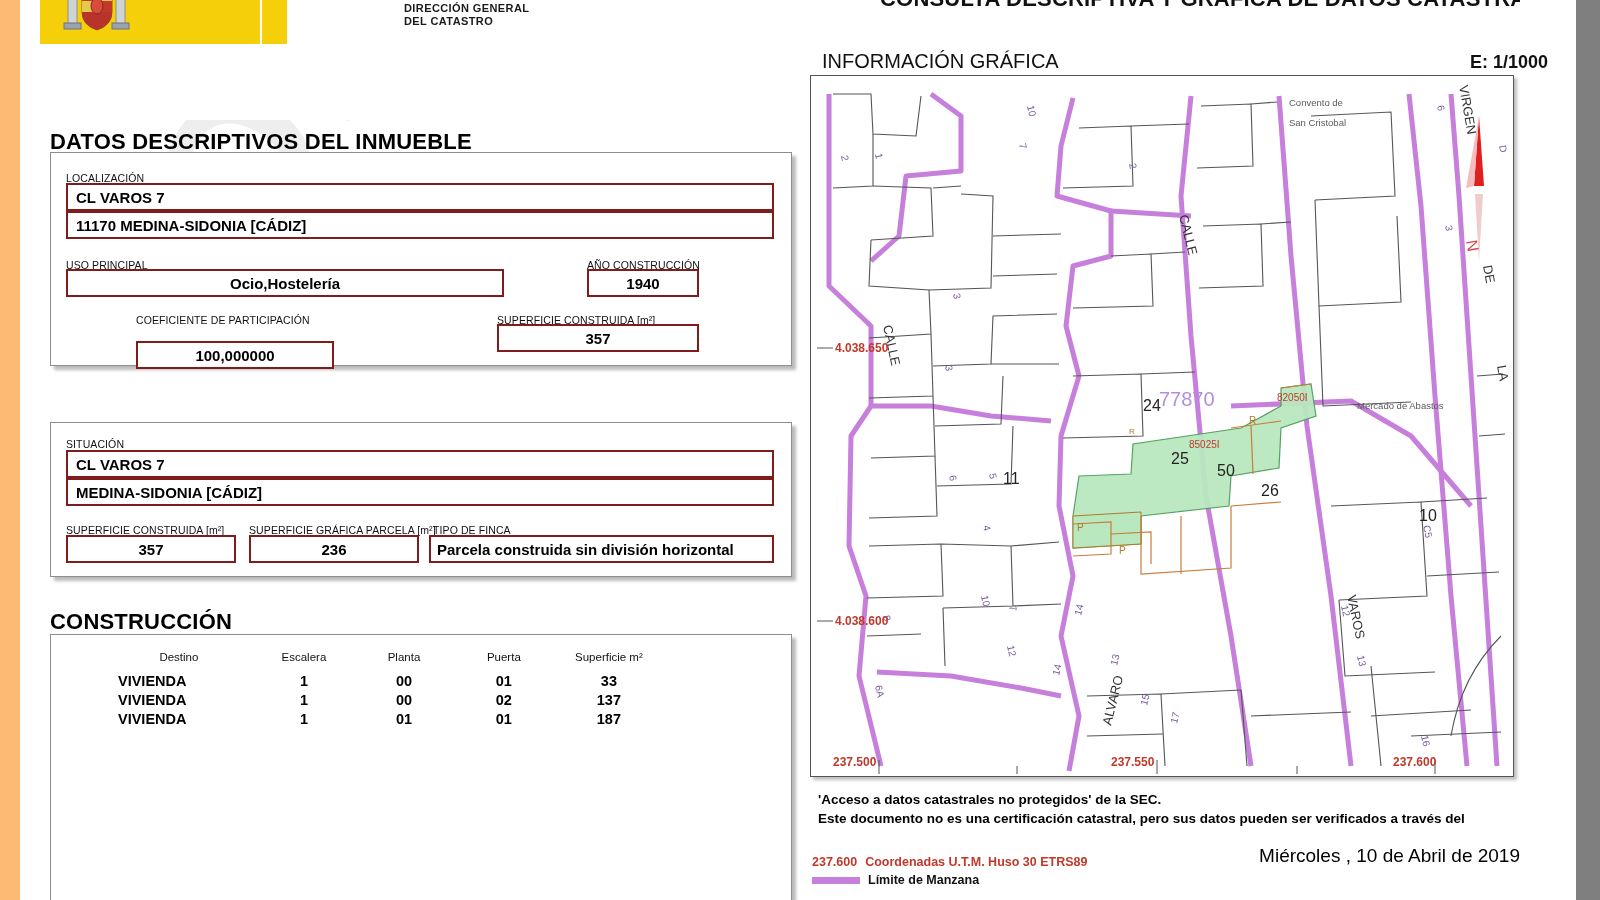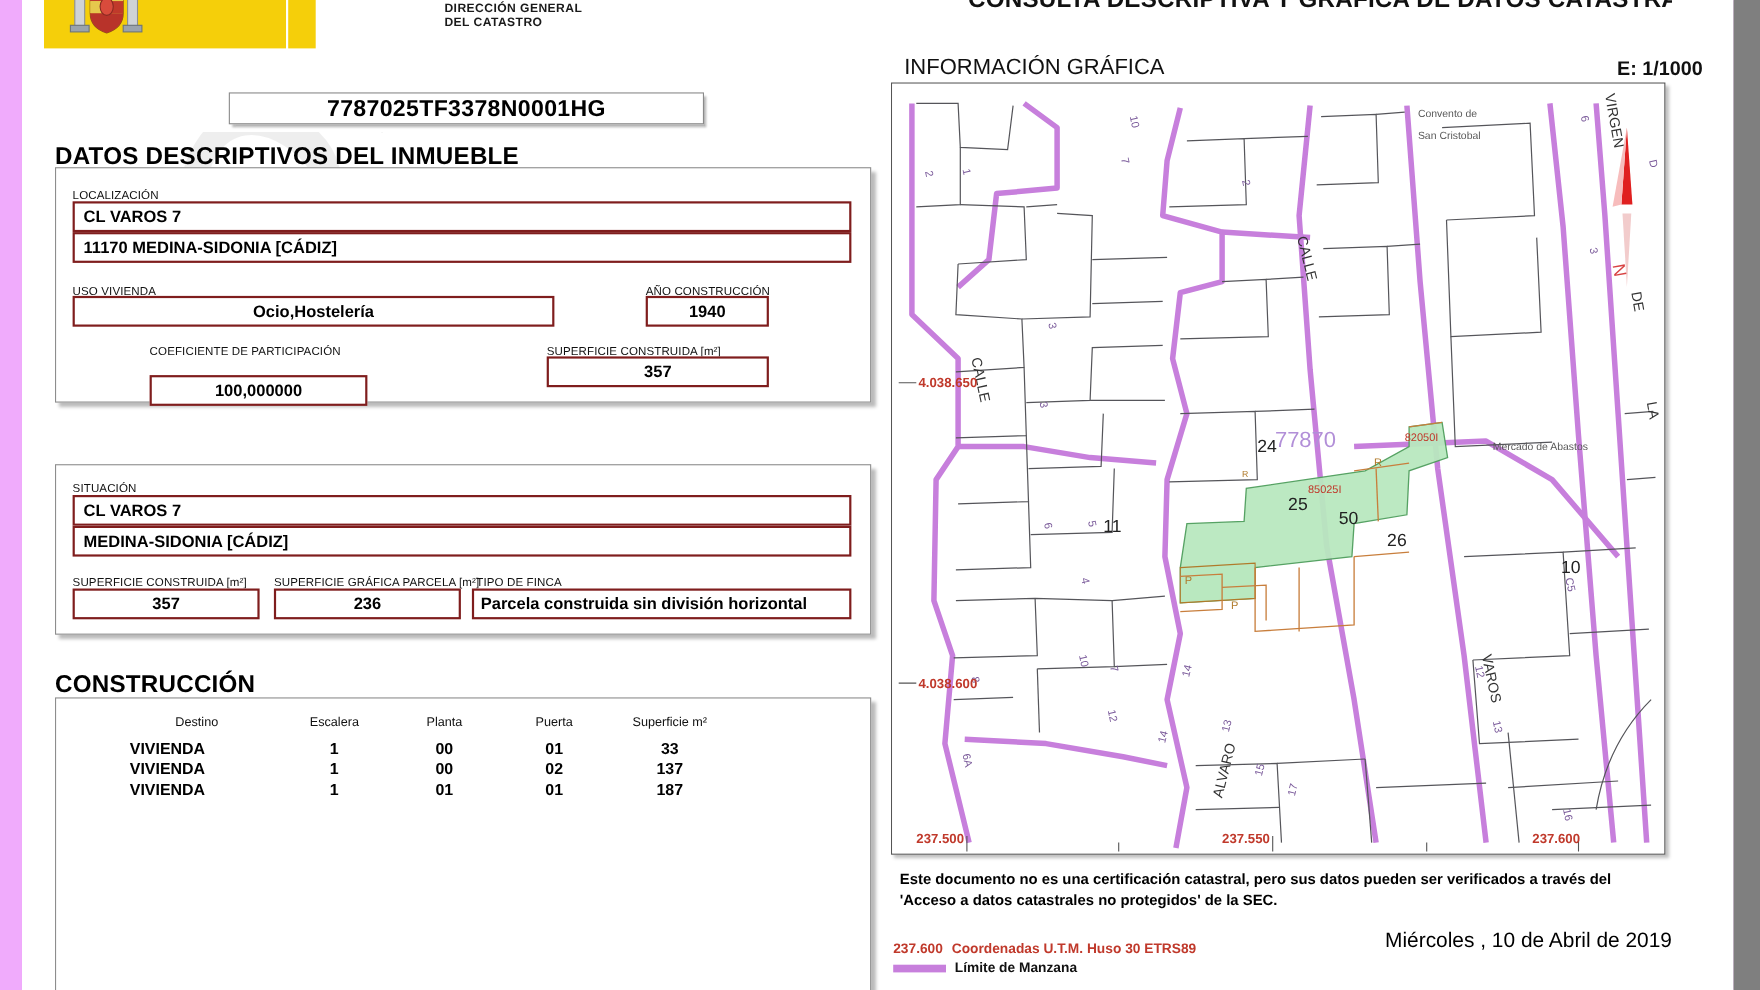--- a/index.html
+++ b/index.html
@@ -6,21 +6,21 @@
     margin: 0; padding: 0;
     width: 1600px; height: 900px;
     overflow: hidden;
     background: #7f7f7f;
     font-family: "Liberation Sans", sans-serif;
   }
   #page {
     position: absolute;
     left: 0; top: 0;
     width: 1600px; height: 900px;
-    background: #f0abfc;
+    background: #fdba74;
   }
   
   .sheet {
     position: absolute;
     left: 20px; top: 0px;
     width: 1556px; height: 900px;
     background: #ffffff;
     box-shadow: 2px 0 2px rgba(0,0,0,.25);
   }
   .sheet-right-edge {
@@ -234,30 +234,29 @@
     <div>DEL CATASTRO</div>
   </div>
   <div class="doc-title">CONSULTA DESCRIPTIVA Y GRÁFICA DE DATOS CATASTRALES DE BIEN INMUEBLE</div>
 
   <div class="watermark">
     <span>CONSULTA</span>
   </div>
 
   <div class="left-col">
 
-    <div class="ref-box">7787025TF3378N0001HG</div>
 
     <div class="sec-head" style="left:50px; top:129px;">DATOS DESCRIPTIVOS DEL INMUEBLE</div>
     <div class="panel" style="left:50px; top:152px; width:740px; height:212px;"></div>
 
     <div class="fieldlabel" style="left:66px; top:172px;">LOCALIZACIÓN</div>
     <div class="fieldbox left" style="left:66px; top:183px; width:708px; height:28px;">CL VAROS 7</div>
     <div class="fieldbox left" style="left:66px; top:211px; width:708px; height:28px;">11170 MEDINA-SIDONIA [CÁDIZ]</div>
 
-    <div class="fieldlabel" style="left:66px; top:259px;">USO VIVIENDA</div>
+    <div class="fieldlabel" style="left:66px; top:259px;">USO PRINCIPAL</div>
     <div class="fieldbox center" style="left:66px; top:269px; width:438px; height:28px;">Ocio,Hostelería</div>
 
     <div class="fieldlabel" style="left:587px; top:259px;">AÑO CONSTRUCCIÓN</div>
     <div class="fieldbox center" style="left:587px; top:269px; width:112px; height:28px;">1940</div>
 
     <div class="fieldlabel" style="left:136px; top:314px;">COEFICIENTE DE PARTICIPACIÓN</div>
     <div class="fieldbox center" style="left:136px; top:341px; width:198px; height:28px;">100,000000</div>
 
     <div class="fieldlabel" style="left:497px; top:314px;">SUPERFICIE CONSTRUIDA [m²]</div>
     <div class="fieldbox center" style="left:497px; top:324px; width:202px; height:28px;">357</div>
@@ -492,22 +491,22 @@
           <text x="24" y="276">4.038.650</text>
           <text x="24" y="549">4.038.600</text>
           <text x="22" y="690">237.500</text>
           <text x="300" y="690">237.550</text>
           <text x="582" y="690">237.600</text>
         </g>
       </svg>
     </div>
 
     <div class="disclaimer">
+      <div>'Acceso a datos catastrales no protegidos' de la SEC.</div>
       <div>Este documento no es una certificación catastral, pero sus datos pueden ser verificados a través del</div>
-      <div>'Acceso a datos catastrales no protegidos' de la SEC.</div>
     </div>
 
     <div class="legend">
       <div class="row">
         <span class="num">237.600</span>
         <span class="txt">Coordenadas U.T.M. Huso 30 ETRS89</span>
       </div>
       <div class="row">
         <span class="swatch-line"></span>
         <span class="txt" style="color:#111;">Límite de Manzana</span>

